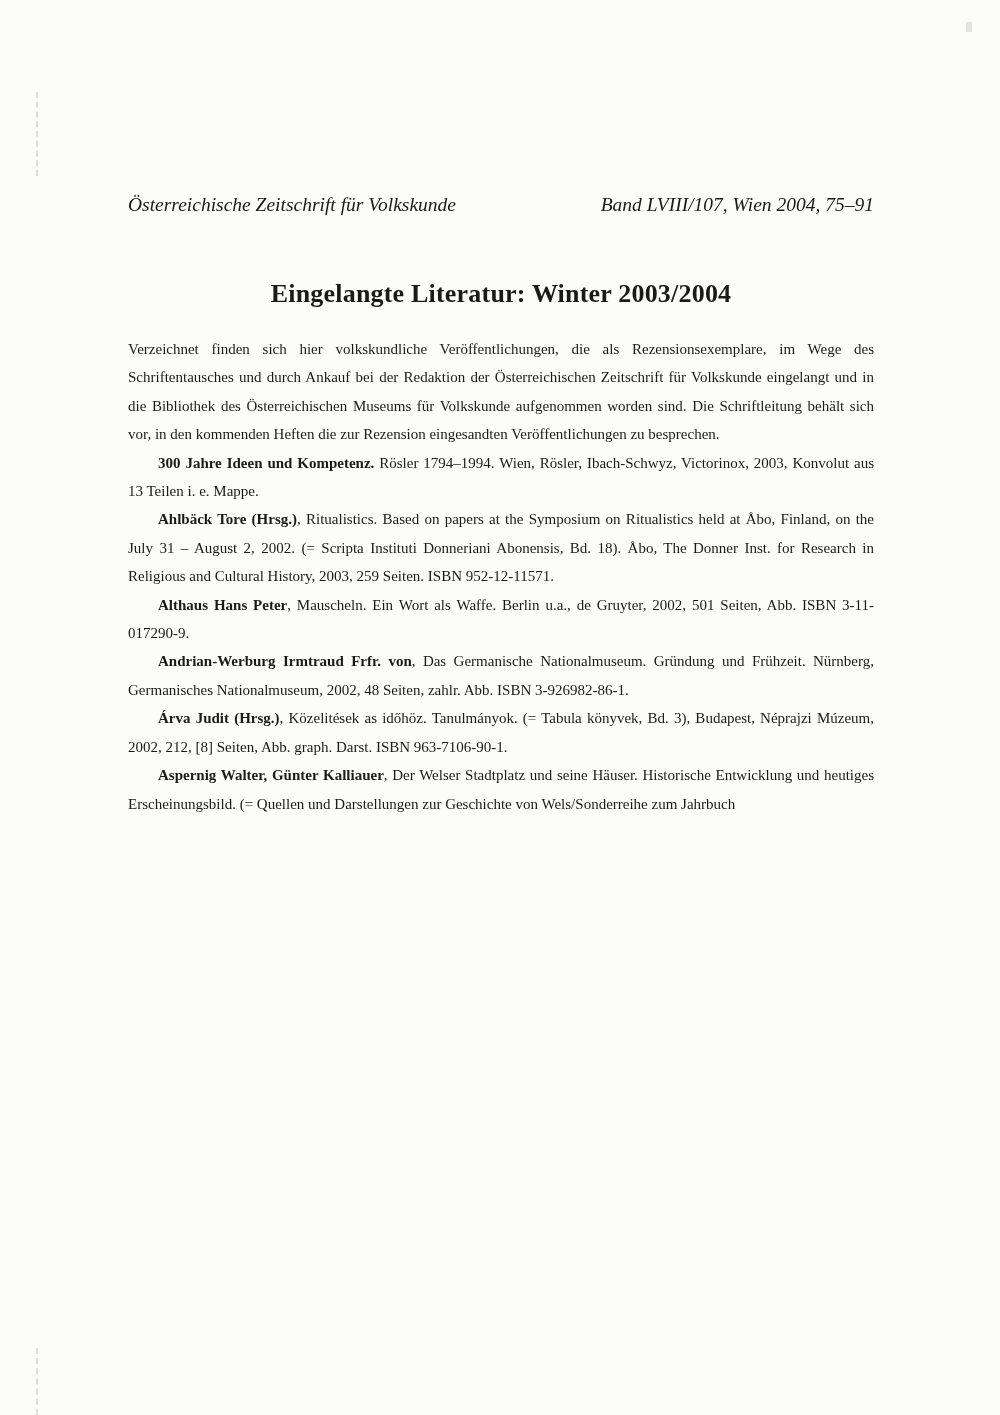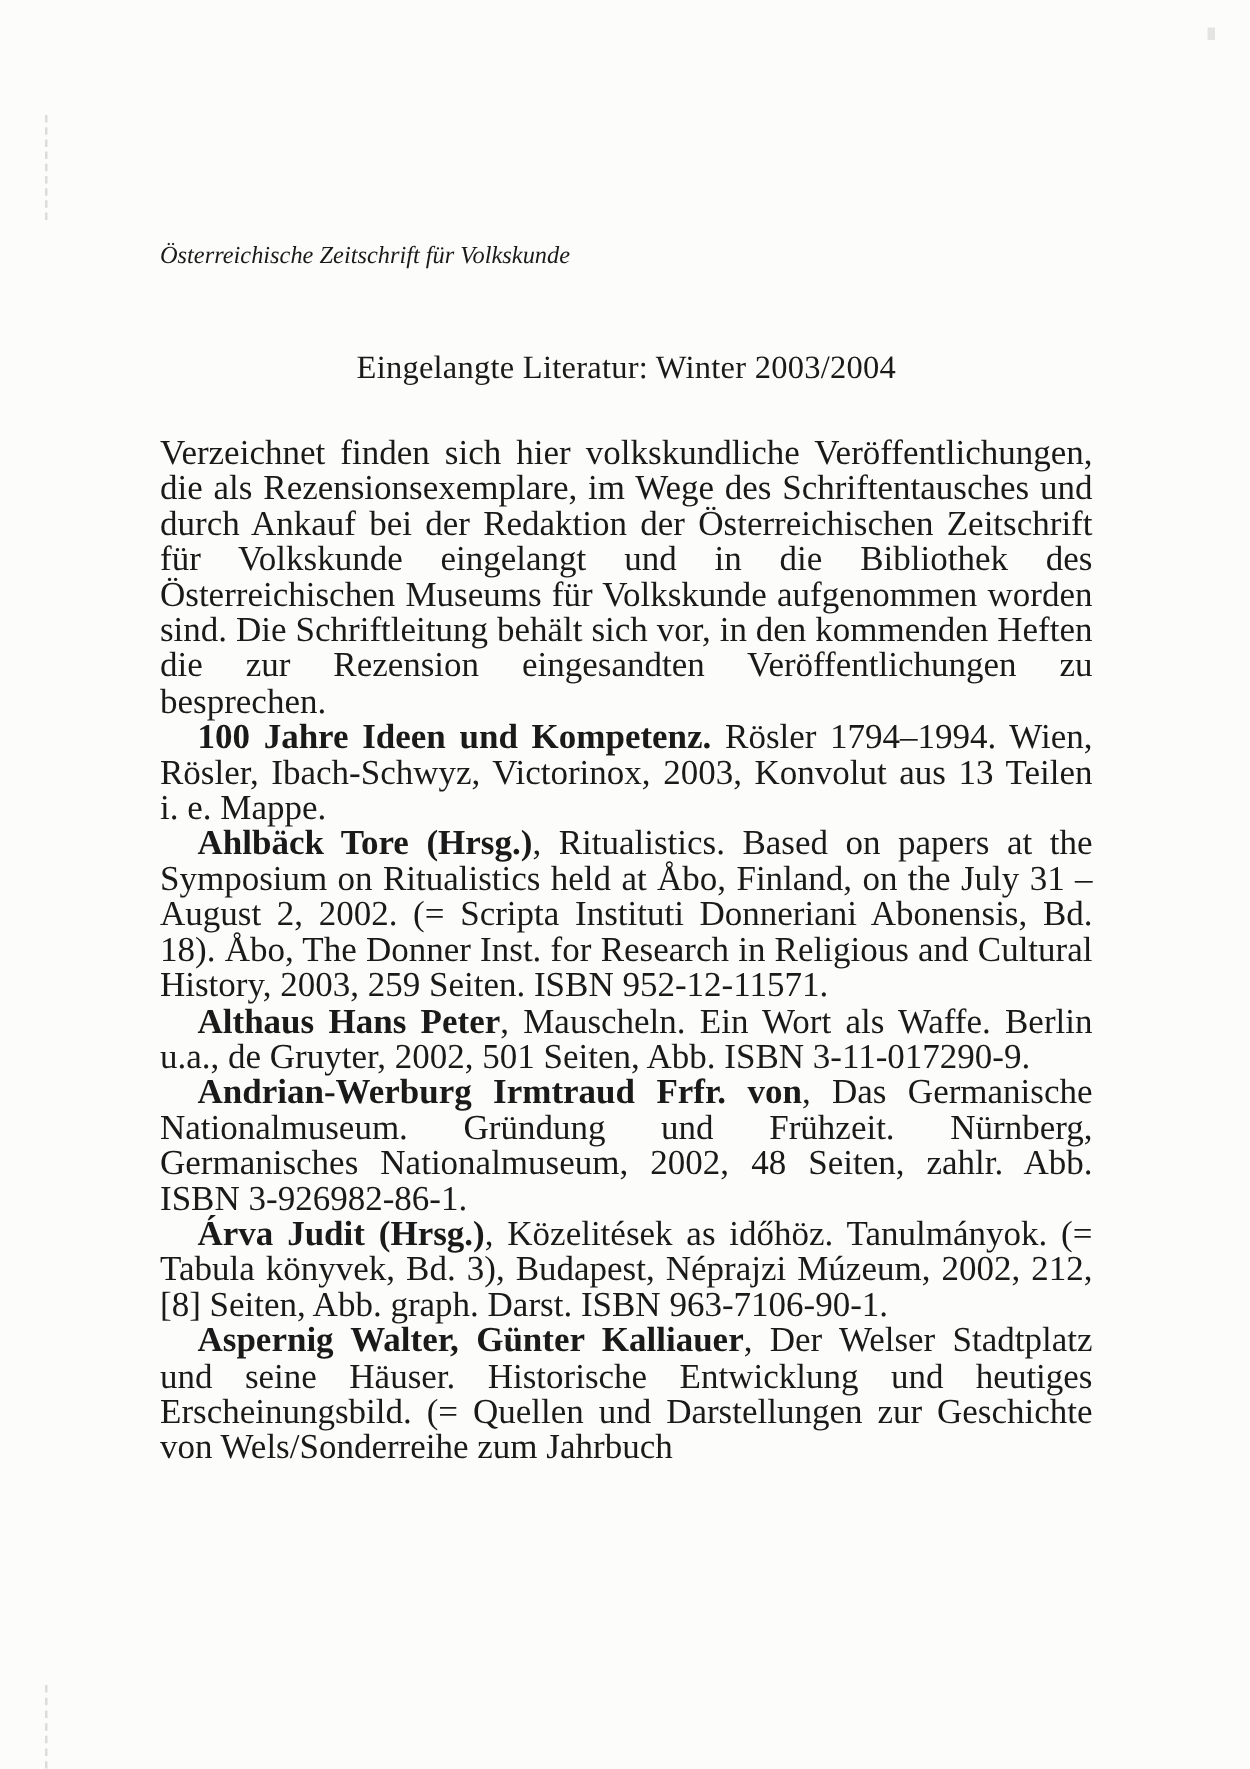--- a/index.html
+++ b/index.html
@@ -24,29 +24,29 @@
   .journal-header {
     display: flex;
     justify-content: space-between;
     font-style: italic;
     font-size: 19.5px;
     line-height: 24px;
     align-items: center;
   }
   .page-title {
     text-align: center;
-    font-weight: normal;
+    font-weight: bold;
     font-size: 26px;
     margin: 0;
     margin-top: 62px;
     letter-spacing: 0.2px;
   }
   .body-text {
-    margin-top: 40px;
-    font-size: 28px;
+    margin-top: 26px;
+    font-size: 15px;
     line-height: 28.4px;
     text-align: justify;
   }
   .body-text p {
     margin: 0;
     padding: 0;
   }
   p.intro {
     text-indent: 0;
   }
@@ -86,29 +86,30 @@
 <body>
 
 <div class="scan-artifact artifact-top-left"></div>
 <div class="scan-artifact artifact-bottom-left"></div>
 <div class="artifact-top-right"></div>
 
 <div class="page">
 
   <div class="journal-header">
     <span>Österreichische Zeitschrift für Volkskunde</span>
+    <span>Band LVIII/107, Wien 2004, 75–91</span>
   </div>
 
   <h1 class="page-title">Eingelangte Literatur: Winter 2003/2004</h1>
 
   <div class="body-text">
 
     <p class="intro">Verzeichnet finden sich hier volkskundliche Veröffentlichungen, die als Rezensionsexemplare, im Wege des Schriftentausches und durch Ankauf bei der Redaktion der Österreichischen Zeitschrift für Volkskunde eingelangt und in die Bibliothek des Österreichischen Museums für Volkskunde aufgenommen worden sind. Die Schriftleitung behält sich vor, in den kommenden Heften die zur Rezension eingesandten Veröffentlichungen zu besprechen.</p>
 
-    <p class="entry"><span class="entry-lead">100 Jahre Ideen und Kompetenz.</span><span> Rösler 1794–1994. Wien, Rösler, Ibach-Schwyz, Victorinox, 2003, Konvolut aus 13 Teilen i. e. Mappe.</span></p>
+    <p class="entry"><span class="entry-lead">300 Jahre Ideen und Kompetenz.</span><span> Rösler 1794–1994. Wien, Rösler, Ibach-Schwyz, Victorinox, 2003, Konvolut aus 13 Teilen i. e. Mappe.</span></p>
 
 
     <p class="entry"><span class="entry-lead">Ahlbäck Tore (Hrsg.)</span><span>, Ritualistics. Based on papers at the Symposium on Ritualistics held at Åbo, Finland, on the July 31 – August 2, 2002. (= Scripta Instituti Donneriani Abonensis, Bd. 18). Åbo, The Donner Inst. for Research in Religious and Cultural History, 2003, 259 Seiten. ISBN 952-12-11571.</span></p>
 
 
     <p class="entry"><span class="entry-lead">Althaus Hans Peter</span><span>, Mauscheln. Ein Wort als Waffe. Berlin u.a., de Gruyter, 2002, 501 Seiten, Abb. ISBN 3-11-017290-9.</span></p>
 
 
     <p class="entry"><span class="entry-lead">Andrian-Werburg Irmtraud Frfr. von</span><span>, Das Germanische Nationalmuseum. Gründung und Frühzeit. Nürnberg, Germanisches Nationalmuseum, 2002, 48 Seiten, zahlr. Abb. ISBN 3-926982-86-1.</span></p>
 

